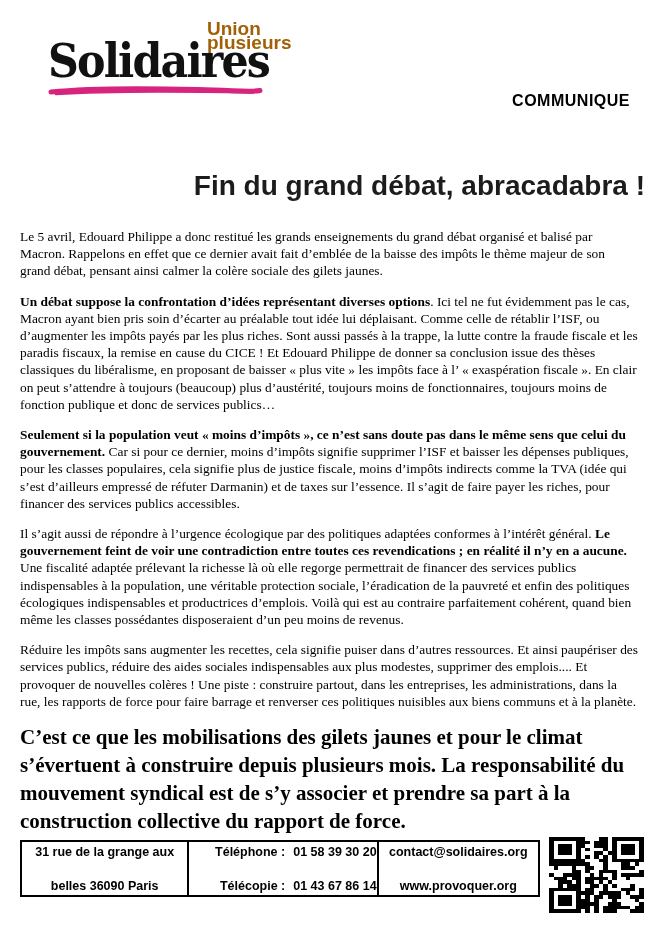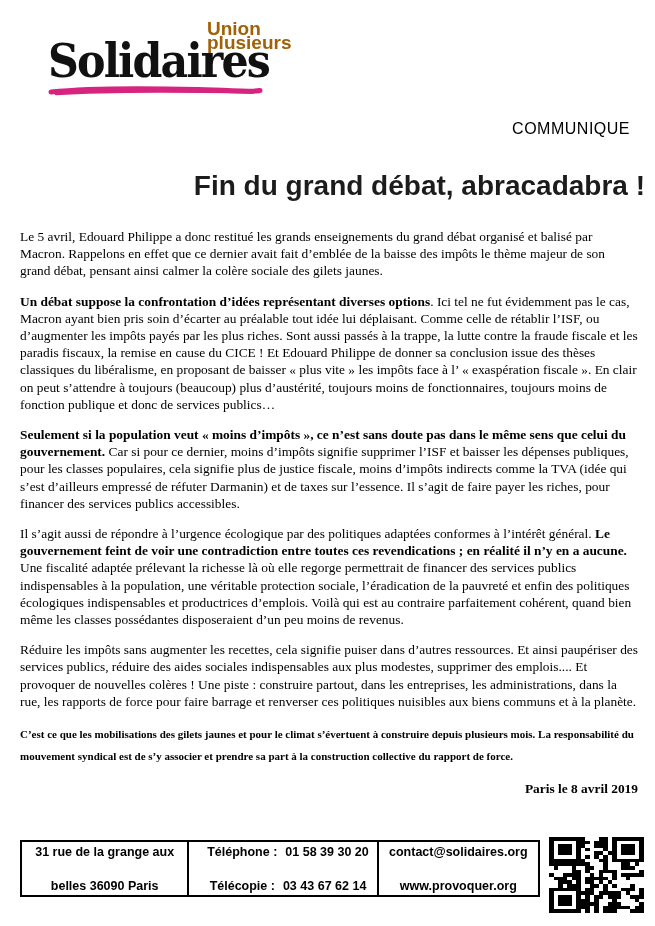--- a/index.html
+++ b/index.html
@@ -8,44 +8,44 @@
 
   
   .logo{position:absolute;left:48px;top:14px;width:220px;height:86px;}
   .union{position:absolute;left:159px;top:8px;font-family:Liberation Sans, sans-serif;
          font-weight:bold;font-size:19px;line-height:13.5px;color:#a16207;}
   .brand{position:absolute;left:0;top:24px;font-family:"DejaVu Serif",serif;
          font-weight:bold;font-size:46px;line-height:46px;letter-spacing:-2px;
          color:#111;transform:scaleX(.93);transform-origin:left;white-space:nowrap;}
   .underline{position:absolute;left:0;top:70px;}
   .kicker{position:absolute;right:25px;top:92px;font-family:"Liberation Sans",sans-serif;
-          font-weight:normal;font-size:16px;letter-spacing:.5px;color:#000;margin-top:28px;}
+          font-weight:bold;font-size:16px;letter-spacing:.5px;color:#000;}
 
   
   .title{position:absolute;left:0;right:10px;top:170px;margin:0;text-align:right;
          font-family:"Liberation Sans",sans-serif;font-weight:bold;font-size:28px;
          color:#1c1c1c;}
 
   
   .body{position:absolute;left:20px;top:228px;width:618px;height:608px;overflow:hidden;
         font-size:13.4px;line-height:17.2px;text-align:left;}
   .body p{margin:0 0 13px 0;}
   .body .b{font-weight:bold;}
-  .lead{font-weight:bold;font-size:11px;line-height:22px;margin-top:6px !important;}
+  .lead{font-weight:bold;font-size:21px;line-height:28px;margin-top:6px !important;}
   .dateline{text-align:right;margin-top:10px !important;font-weight:bold;}
 
   
   .contact-table{position:absolute;left:20px;top:840px;width:516px;height:53px;
                  border:2px solid #000;display:flex;background:#fff;
                  font-family:"Liberation Sans",sans-serif;font-weight:bold;
                  font-size:12.5px;line-height:20px;}
   .cell{display:flex;flex-direction:column;justify-content:center;align-items:center;
         text-align:center;gap:14px;}
   .cell-address{width:166px;}
-  .cell-phone{width:190px;border-left:2px solid #000;align-items:center;
+  .cell-phone{width:190px;border-left:2px solid #000;align-items:flex-end;
               padding-left:10px;box-sizing:border-box;}
   .cell-email{width:160px;border-left:2px solid #000;}
   .num{margin-left:8px;}
   .qr{position:absolute;left:549px;top:837px;width:95px;height:76px;}
   .qr svg{display:block;width:100%;height:100%;}
 </style>
 </head>
 <body>
 
 <div class="page">
@@ -78,21 +78,21 @@
   <div class="contact-table">
     <div class="cell cell-address">
       <div>31 rue de la grange aux</div>
       <div>belles 36090 Paris</div>
     </div>
     <div class="cell cell-phone">
       <div>
         <span>Téléphone :</span><span class="num">01 58 39 30 20</span>
       </div>
       <div>
-        <span>Télécopie :</span><span class="num">03 43 67 62 14</span>
+        <span>Télécopie :</span><span class="num">01 43 67 86 14</span>
       </div>
     </div>
     <div class="cell cell-email">
       <div>contact@solidaires.org</div>
       <div>www.provoquer.org</div>
     </div>
   </div>
   <div class="qr">
       <svg viewBox="0 0 21 21" preserveAspectRatio="none" shape-rendering="crispEdges">
         <rect x="0" y="0" width="1" height="1" fill="#000"></rect>

